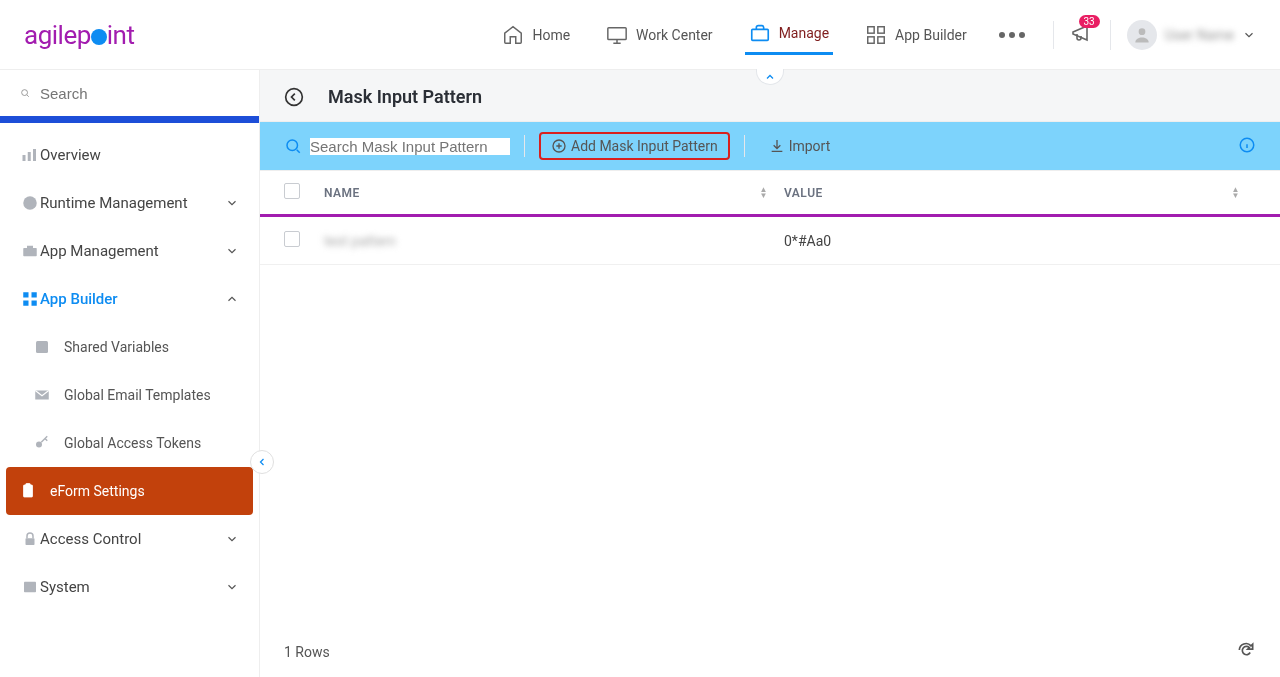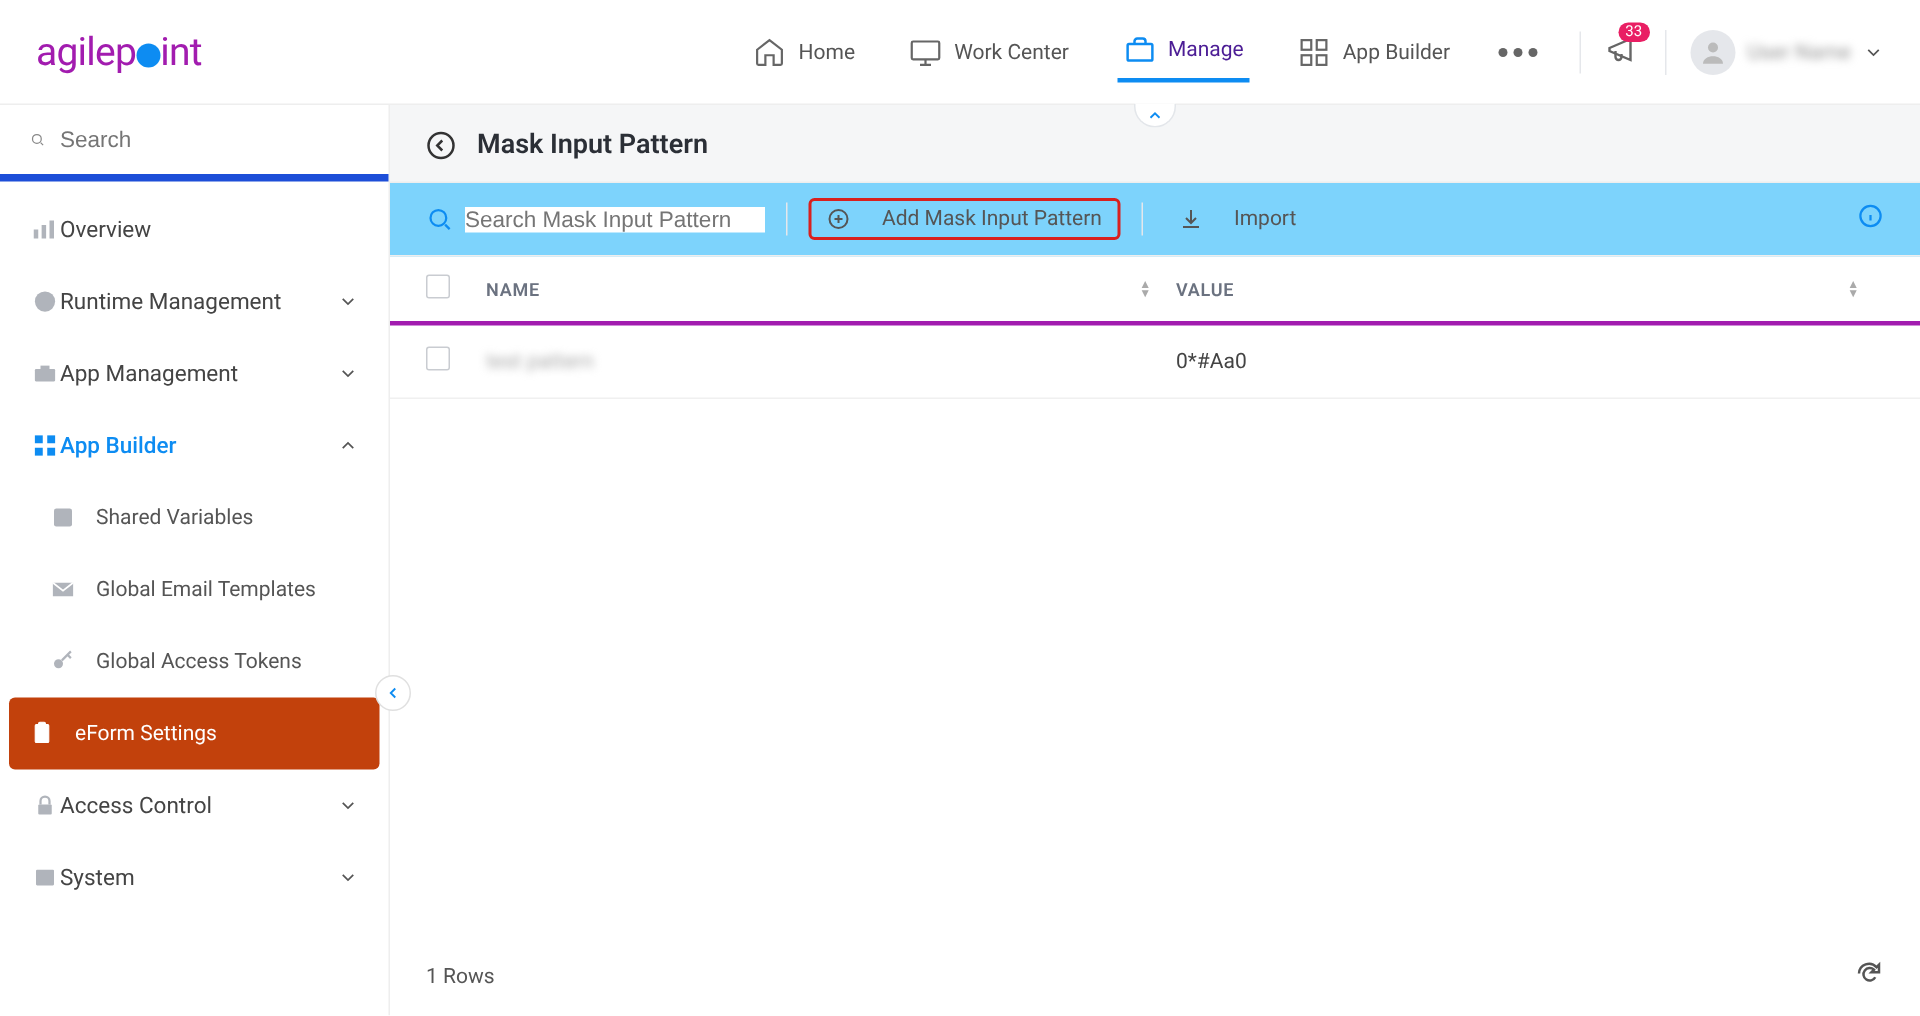--- a/index.html
+++ b/index.html
@@ -5,56 +5,56 @@
 * { box-sizing: border-box; margin: 0; padding: 0; }
 body { font-family: -apple-system, BlinkMacSystemFont, "Segoe UI", Roboto, sans-serif; background: #fff; font-size: 14px; color: #333; }
 .app { display: flex; flex-direction: column; height: 677px; width: 1280px; overflow: hidden; }
 
 
 .header { display: flex; align-items: center; height: 70px; padding: 0 24px; border-bottom: 1px solid #eee; }
 .logo { font-size: 26px; font-weight: 400; color: #a21caf; letter-spacing: -0.5px; display:flex; align-items:center; }
 .logo .dot { display:inline-block; width:16px; height:16px; background:#0d8cf2; border-radius:50%; margin:0 0px; position:relative; top:2px; }
 .nav { display: flex; align-items: center; gap: 28px; margin-left: auto; }
 .nav-item { display: flex; align-items: center; gap: 8px; color: #555; cursor: pointer; padding: 8px 4px; }
-.nav-item.active { color: #4c1d95; border-bottom: 3px solid #0d8cf2; }
+.nav-item.active { color: #7f1d1d; border-bottom: 3px solid #0d8cf2; }
 .nav-item.active svg { stroke:#0d8cf2; }
 .nav-right { display: flex; align-items: center; gap: 16px; margin-left: 28px; }
 .badge { position: absolute; top: -6px; right: -6px; background: #e91e63; color: #fff; font-size: 10px; border-radius: 9px; padding: 1px 5px; }
 .notif-wrap { position: relative; }
 .user-chip { display: flex; align-items: center; gap: 8px; padding-left:16px; border-left:1px solid #e5e7eb; }
 .avatar { width: 30px; height: 30px; border-radius: 50%; background: #e5e7eb; display:flex; align-items:center; justify-content:center; }
 .user-name { color: #999; filter: blur(3px); }
 .divider-v { width:1px; height:28px; background:#e5e7eb; }
 .more-dots { display:flex; gap:4px; }
 .more-dots span { width:6px; height:6px; background:#666; border-radius:50%; }
 
 
 .body { display: flex; flex: 1; min-height: 0; position:relative; }
 .sidebar { width: 260px; border-right: 1px solid #eee; display:flex; flex-direction:column; }
-.search-row { display:flex; align-items:center; gap:10px; padding: 14px 20px; border-bottom:5px solid #1d4ed8; }
+.search-row { display:flex; align-items:center; gap:10px; padding: 14px 20px; border-bottom:7px solid #1d4ed8; }
 .search-row input { border:none; outline:none; font-size:15px; color:#777; flex:1; }
 .side-list { padding: 8px 0 8px 0; flex:1; overflow:auto; }
 .side-item { display:flex; align-items:center; gap:0; padding: 14px 20px; color:#444; cursor:pointer; font-size:15px; position:relative; }
 .side-item .chev { margin-left:auto; }
 .side-item.expanded { color:#0d8cf2; font-weight:500; }
 .side-sub { display:flex; align-items:center; gap:12px; padding: 14px 20px 14px 32px; color:#555; cursor:pointer; font-size:14px; }
 .side-sub.active { background:#c2410c; color:#fff; border-radius:4px; margin:0 6px; padding-left:12px; }
 .side-sub.active svg { stroke:#fff; fill:#fff; }
 .side-icon { width:20px; height:20px; display:flex; align-items:center; justify-content:center; color:#b0b4bb; }
 .side-item.expanded .side-icon { color:#0d8cf2; }
 .collapse-handle { position:absolute; left:250px; top:380px; width:24px; height:24px; background:#fff; border:1px solid #e0e0e0; border-radius:50%; display:flex; align-items:center; justify-content:center; cursor:pointer; z-index:5; }
 
 
 .main { flex:1; display:flex; flex-direction:column; background:#fff; position:relative; }
-.content-header { display:flex; align-items:center; gap:14px; padding: 16px 20px 14px 24px; background:#f5f6f7; border-bottom:1px solid #eee; }
+.content-header { display:flex; align-items:center; gap:24px; padding: 16px 20px 14px 24px; background:#f5f6f7; border-bottom:1px solid #eee; }
 .content-title { font-size:18px; font-weight:600; color:#2b2f36; }
 .toolbar { display:flex; align-items:center; gap:14px; padding: 10px 24px; background:#7dd3fc; border-bottom:1px solid #eee; }
 .tool-search { display:flex; align-items:center; gap:8px; color:#0d8cf2; }
 .tool-search input { border:none; outline:none; font-size:15px; width:200px; color:#555; }
-.tool-btn { display:flex; align-items:center; gap:21px; color:#555; cursor:pointer; padding:6px 10px; border-radius:4px; }
+.tool-btn { display:flex; align-items:center; gap:4px; color:#555; cursor:pointer; padding:6px 10px; border-radius:4px; }
 .tool-btn.highlight { border:2px solid #d9201e; padding:4px 10px; }
 .tool-sep { width:1px; height:22px; background:#e5e7eb; }
 .info-icon { margin-left:auto; color:#0d8cf2; }
 .table-head { display:flex; align-items:center; padding: 12px 24px; border-bottom:3px solid #a21caf; color:#6b7280; font-size:12px; font-weight:600; letter-spacing:0.5px; }
 .th-check { width:40px; }
 .th-name { flex: 0 0 460px; display:flex; align-items:center; gap:6px; }
 .th-value { flex:1; display:flex; align-items:center; gap:6px; }
 .sort-icon { display:flex; flex-direction:column; line-height:6px; font-size:8px; color:#aaa; margin-left:auto; padding-right:16px; }
 .row { display:flex; align-items:center; padding: 14px 24px; border-bottom:1px solid #f0f0f0; }
 .cell-check { width:40px; }

